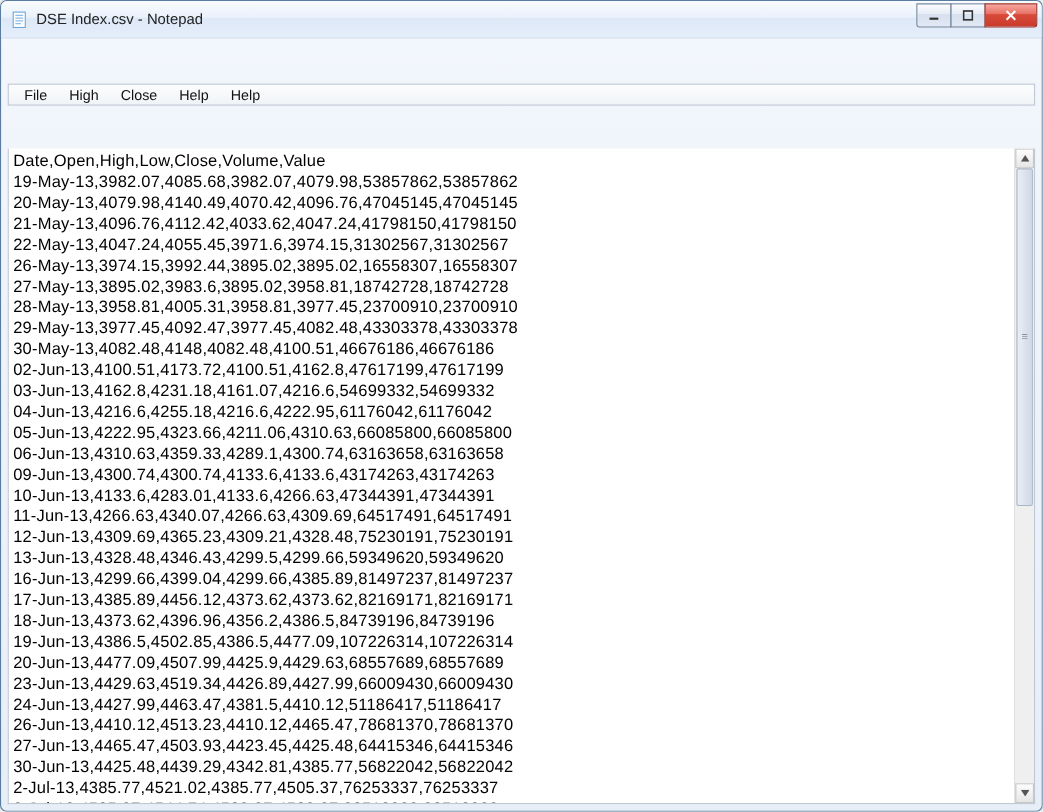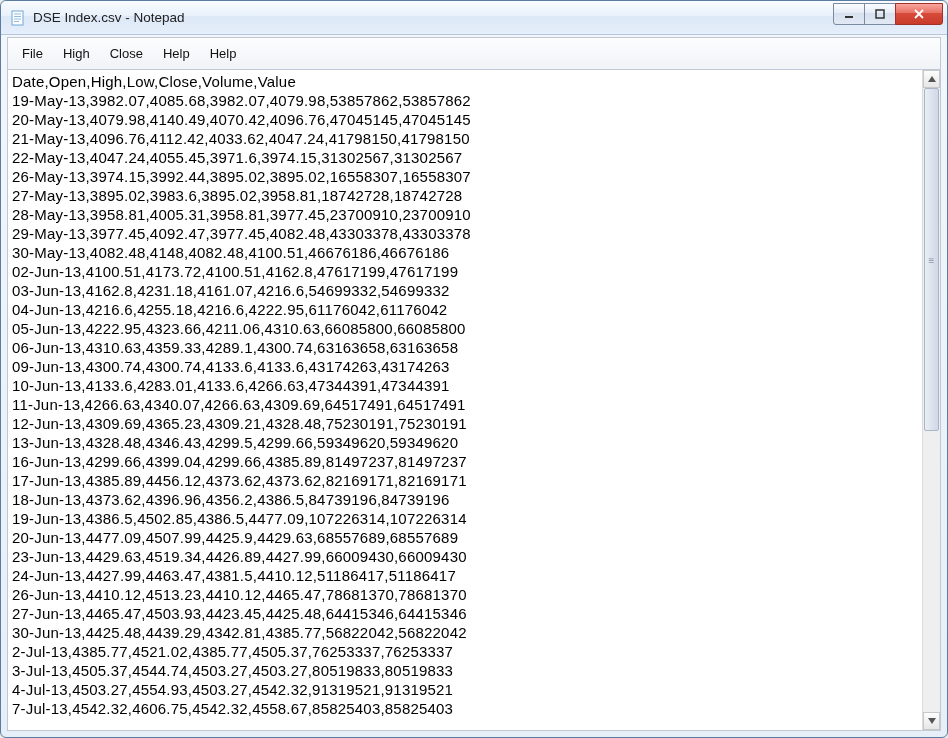--- a/index.html
+++ b/index.html
@@ -10,20 +10,21 @@
     background: #fff;
     overflow: hidden;
   }
   .window {
     width: 948px; height: 738px;
     border: 1px solid #5a7ca0;
     border-radius: 6px;
     background: linear-gradient(to bottom, #f3f7fc 0%, #e6eef8 100%);
     display: flex; flex-direction: column;
     box-shadow: 0 0 6px rgba(0,0,0,0.3);
+    gap: 39px;
   }
   
   .titlebar {
     height: 34px;
     display: flex; align-items: center;
     background: linear-gradient(to bottom, #f9fcff 0%, #e9f1fb 45%, #dde8f6 46%, #e5eefb 100%);
     border-top-left-radius: 6px; border-top-right-radius: 6px;
     border-bottom: 1px solid #b8c7db;
     padding-left: 8px;
     position: relative;
@@ -55,21 +56,21 @@
   .win-btn:first-child { border-top-left-radius: 0; border-bottom-left-radius: 3px; }
   .win-btn.close {
     width: 48px;
     background: linear-gradient(to bottom, #f8a6a0 0%, #e76f62 45%, #d84b3a 46%, #c93a2a 100%);
     border-color: #a03028;
     border-bottom-right-radius: 3px;
   }
   .win-btn svg { display: block; }
   
   .menubar {
-    height: 33px;
+    height: 20px;
     background: linear-gradient(to bottom, #fdfdfe 0%, #f0f3f7 100%);
     border-bottom: 1px solid #c8d0dc;
     margin: 2px 6px 0 6px;
     border: 1px solid #c0c8d4;
     display: flex; align-items: center;
     padding: 0 4px;
   }
   .menu-item {
     padding: 2px 10px;
     font-size: 13px;

